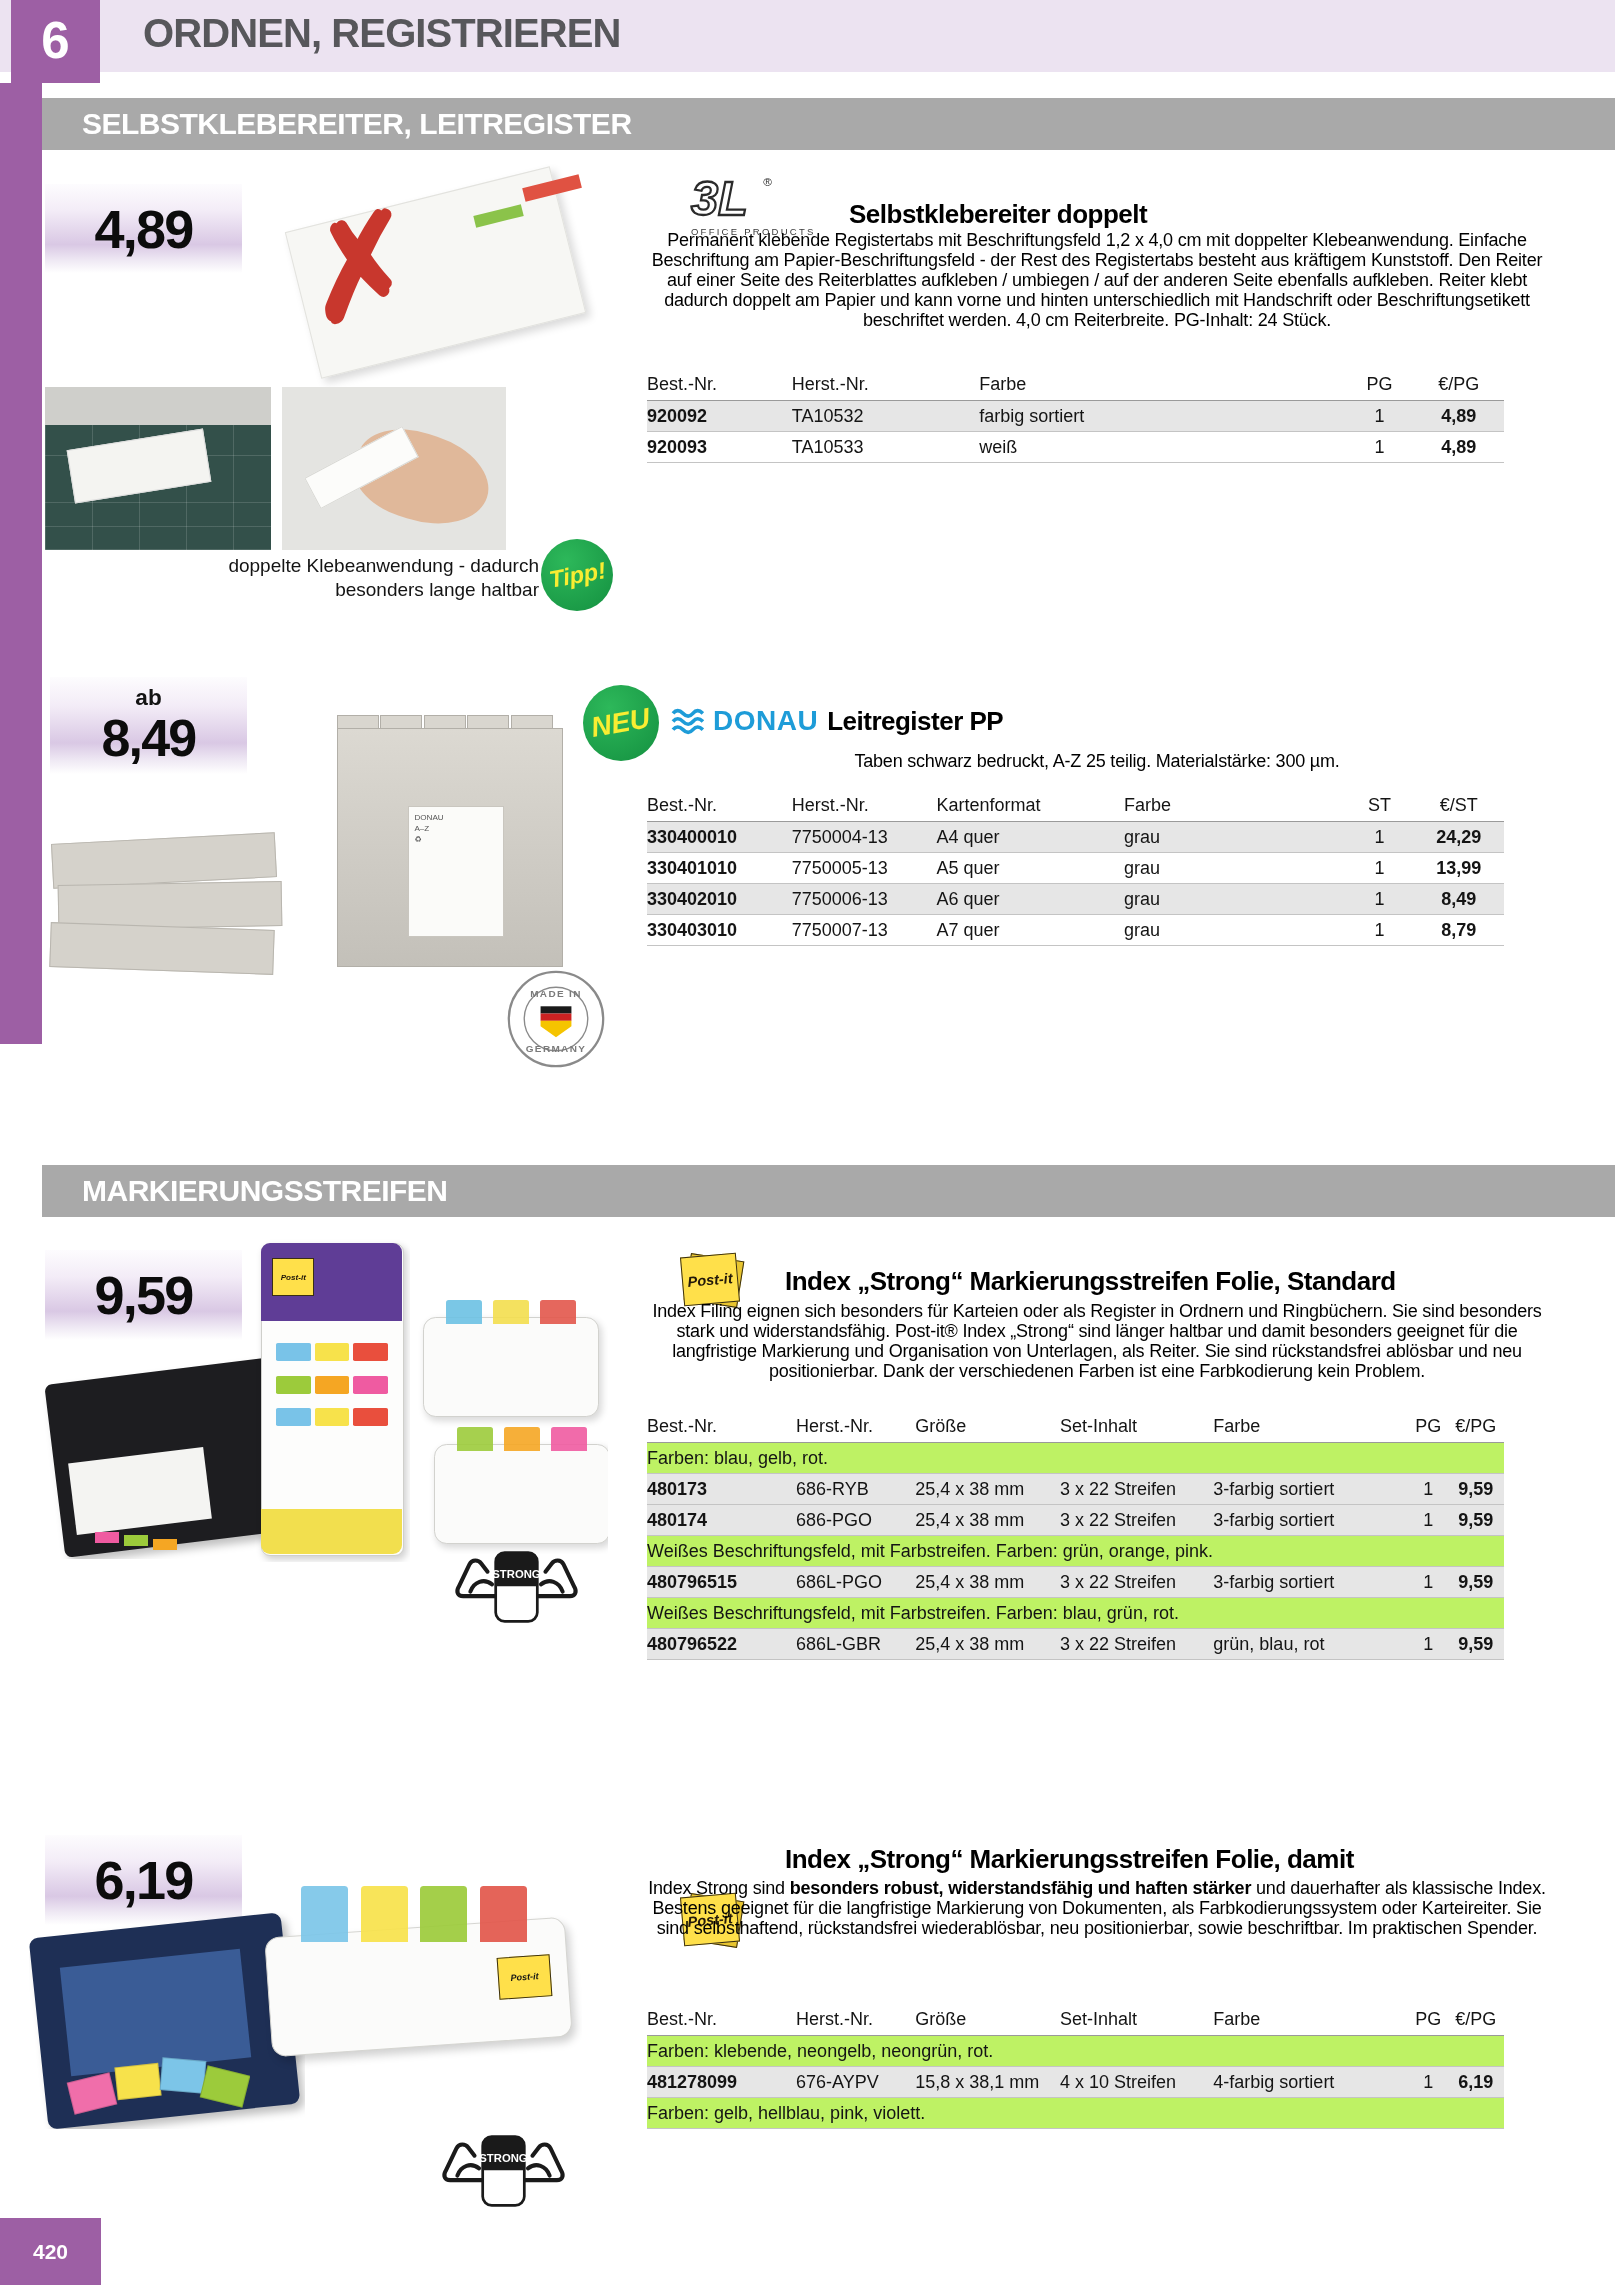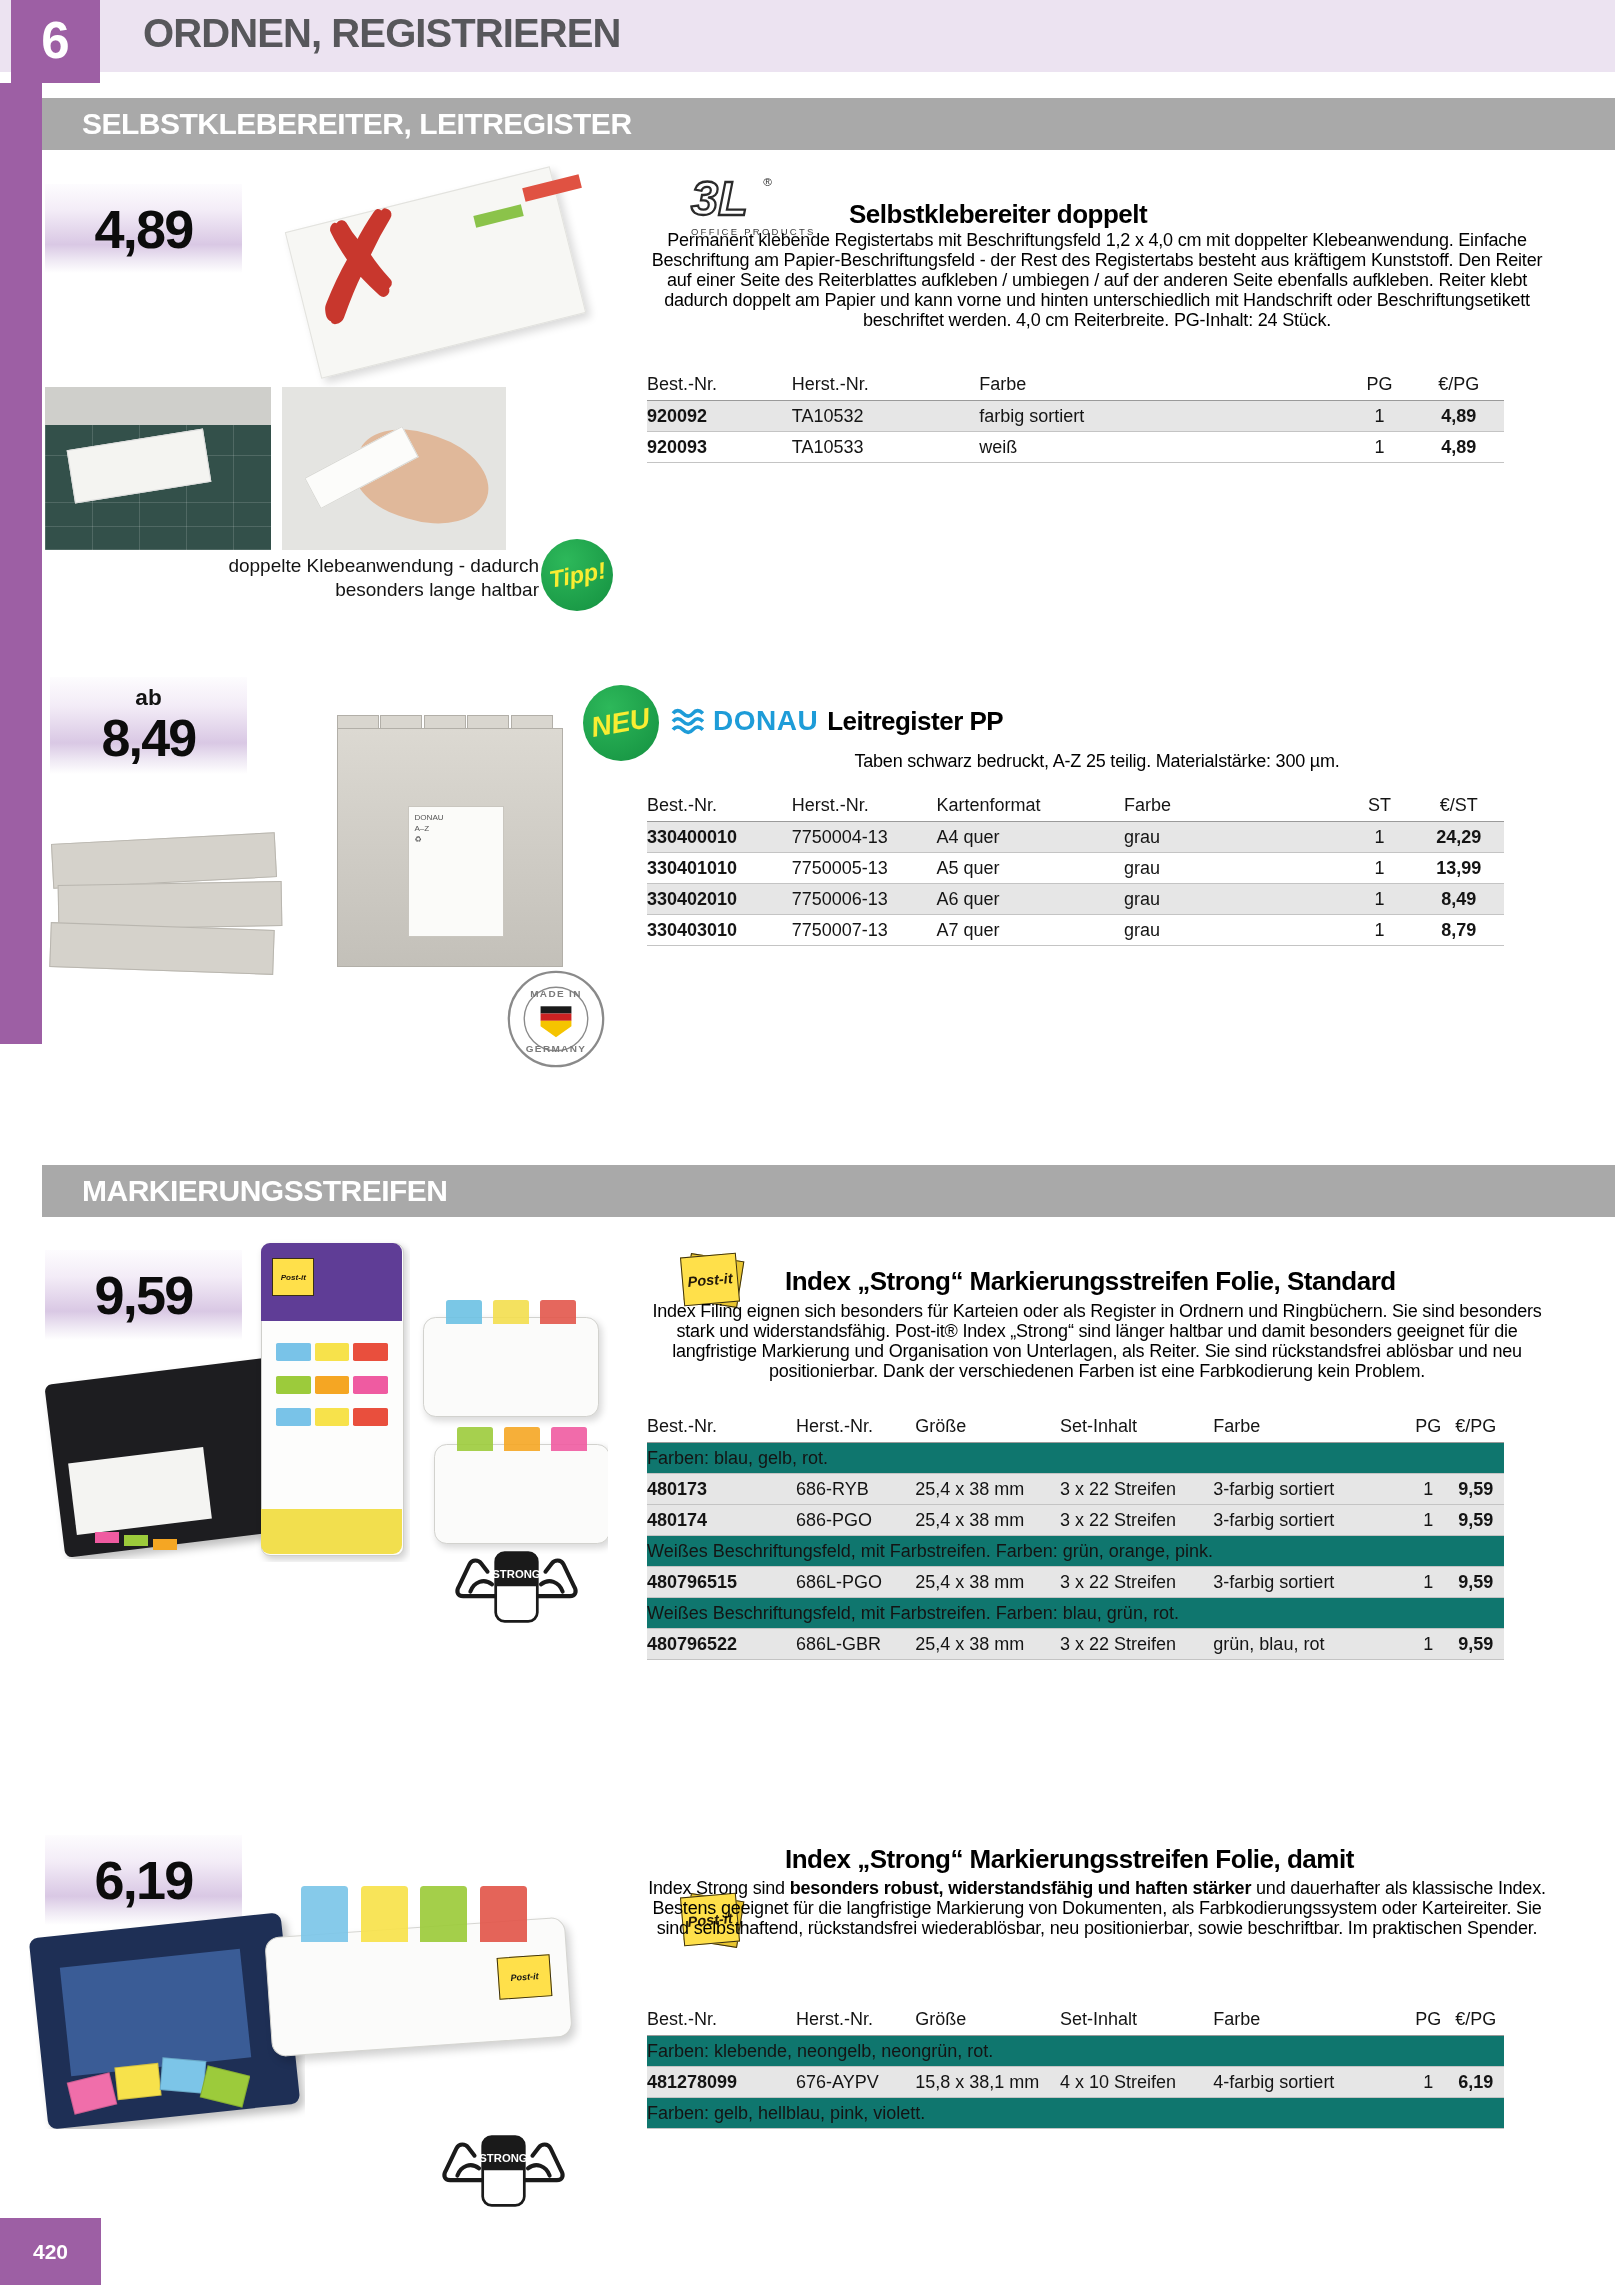--- a/index.html
+++ b/index.html
@@ -30,21 +30,21 @@
   .caption{font-size:19px;line-height:23.5px;text-align:right;color:#141414;}
 
   
   .tbl-holder{width:857px;}
   table.ptable{width:100%;border-collapse:collapse;table-layout:fixed;font-size:18px;color:#141414;}
   .ptable th{text-align:left;font-weight:normal;padding:2.7px 0 5.4px 0;border-bottom:0.9px solid #9a9a9a;}
   .ptable td{padding:4.5px 0 4.5px 0;border-bottom:0.9px solid #c4c4c4;}
   .ptable tr.shaded td{background:#e6e6e6;}
   .ptable .r{text-align:center;padding-right:2.7px;}
   .ptable .b{font-weight:bold;}
-  .ptable td.note{background:#0f766e;}
+  .ptable td.note{background:#bef264;}
   .t5 th:nth-child(1){width:17%}.t5 th:nth-child(2){width:22%}.t5 th:nth-child(3){width:43%}
   .t5 th:nth-child(4){width:8%}.t5 th:nth-child(5){width:10%}
   .t6 th:nth-child(1){width:17%}.t6 th:nth-child(2){width:17%}.t6 th:nth-child(3){width:22%}
   .t6 th:nth-child(4){width:26%}.t6 th:nth-child(5){width:8%}.t6 th:nth-child(6){width:10%}
   .t7 th:nth-child(1){width:17.5%}.t7 th:nth-child(2){width:14%}.t7 th:nth-child(3){width:17%}
   .t7 th:nth-child(4){width:18%}.t7 th:nth-child(5){width:23%}.t7 th:nth-child(6){width:4.5%}
   .t7 th:nth-child(7){width:6%}
 
   
   .badge-circle{border-radius:50%;background:radial-gradient(circle at 35% 30%,#2db85a,#149040);

